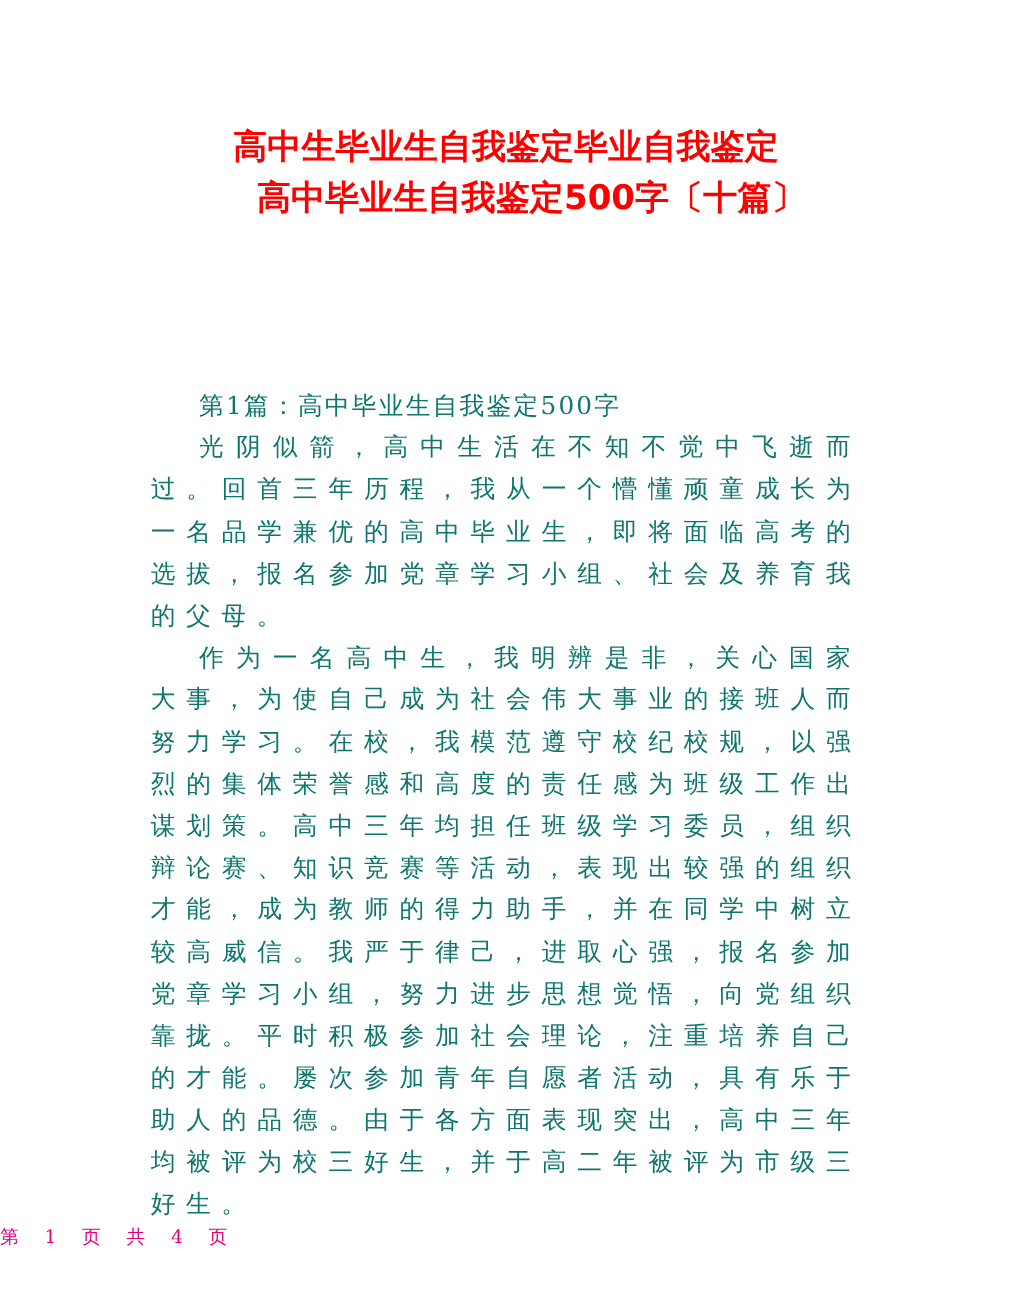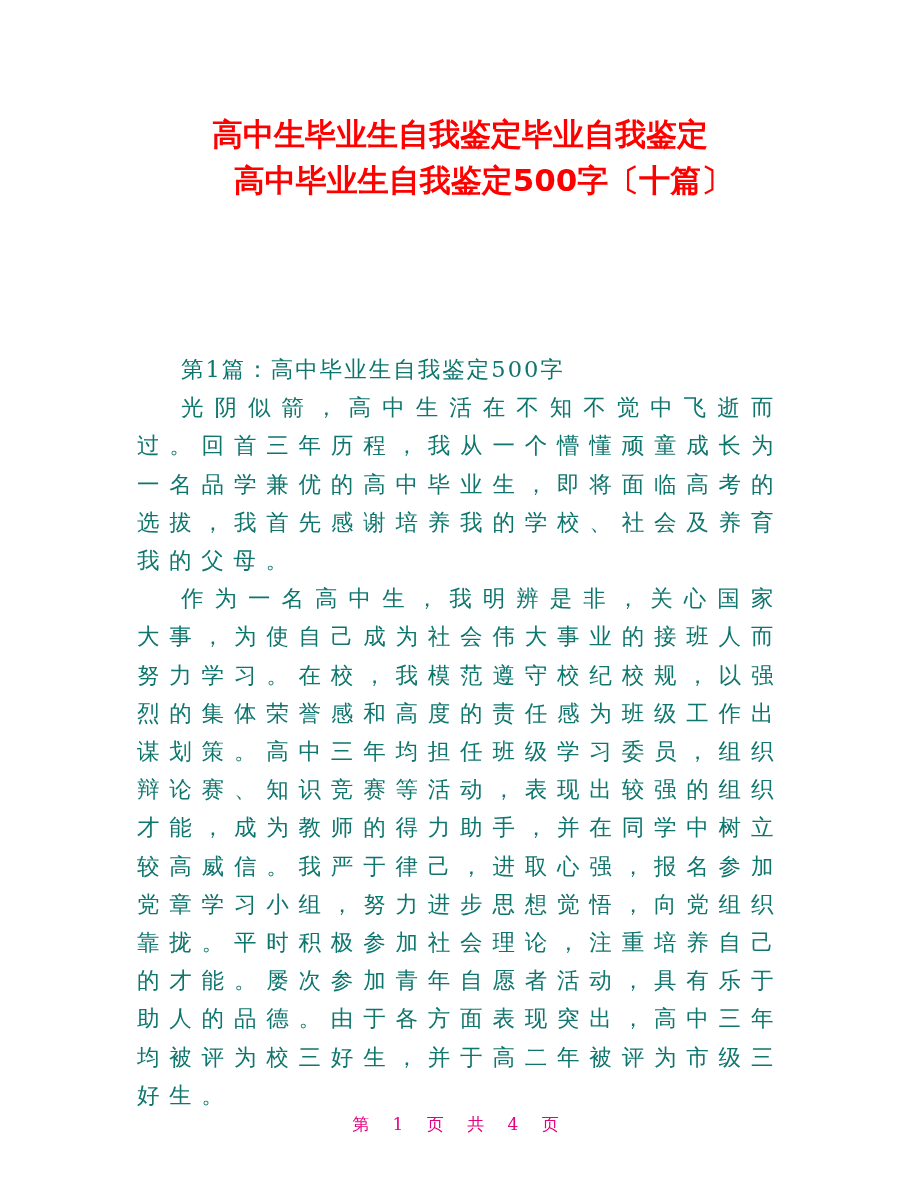--- a/index.html
+++ b/index.html
@@ -20,31 +20,31 @@
   .body {
     position: absolute; left: 137px; top: 350px; width: 646px;
     color: #0f766e; font-size: 22.5px; line-height: 38.2px;
   }
   .para {
     margin: 0; text-indent: 44px; text-align: justify;
     letter-spacing: 9.6px;
   }
   .para.heading { letter-spacing: 2px; }
   .footer {
-    position: absolute; left: 0; top: 1113px; width: 920px; text-align: center;
+    position: absolute; left: 0; top: 1113px; width: 920px; text-align: left;
     color: #e4007f; font-size: 17px; letter-spacing: 9px;
   }
 </style>
 </head>
 <body>
 
 <div class="page">
   <div class="title l1">高中生毕业生自我鉴定毕业自我鉴定</div>
   <div class="title l2">高中毕业生自我鉴定500字〔十篇〕</div>
 
   <div class="body">
     <p class="para heading">第1篇：高中毕业生自我鉴定500字</p>
-    <p class="para">光阴似箭，高中生活在不知不觉中飞逝而过。回首三年历程，我从一个懵懂顽童成长为一名品学兼优的高中毕业生，即将面临高考的选拔，我首先感谢培养我的学校、社会及养育我的父母。</p>
+    <p class="para">光阴似箭，高中生活在不知不觉中飞逝而过。回首三年历程，我从一个懵懂顽童成长为一名品学兼优的高中毕业生，即将面临高考的选拔，报名参加党章学习小组、社会及养育我的父母。</p>
     <p class="para">作为一名高中生，我明辨是非，关心国家大事，为使自己成为社会伟大事业的接班人而努力学习。在校，我模范遵守校纪校规，以强烈的集体荣誉感和高度的责任感为班级工作出谋划策。高中三年均担任班级学习委员，组织辩论赛、知识竞赛等活动，表现出较强的组织才能，成为教师的得力助手，并在同学中树立较高威信。我严于律己，进取心强，报名参加党章学习小组，努力进步思想觉悟，向党组织靠拢。平时积极参加社会理论，注重培养自己的才能。屡次参加青年自愿者活动，具有乐于助人的品德。由于各方面表现突出，高中三年均被评为校三好生，并于高二年被评为市级三好生。</p>
   </div>
 
   <div class="footer">第 1 页 共 4 页</div>
 </div>
 
 </body></html>

